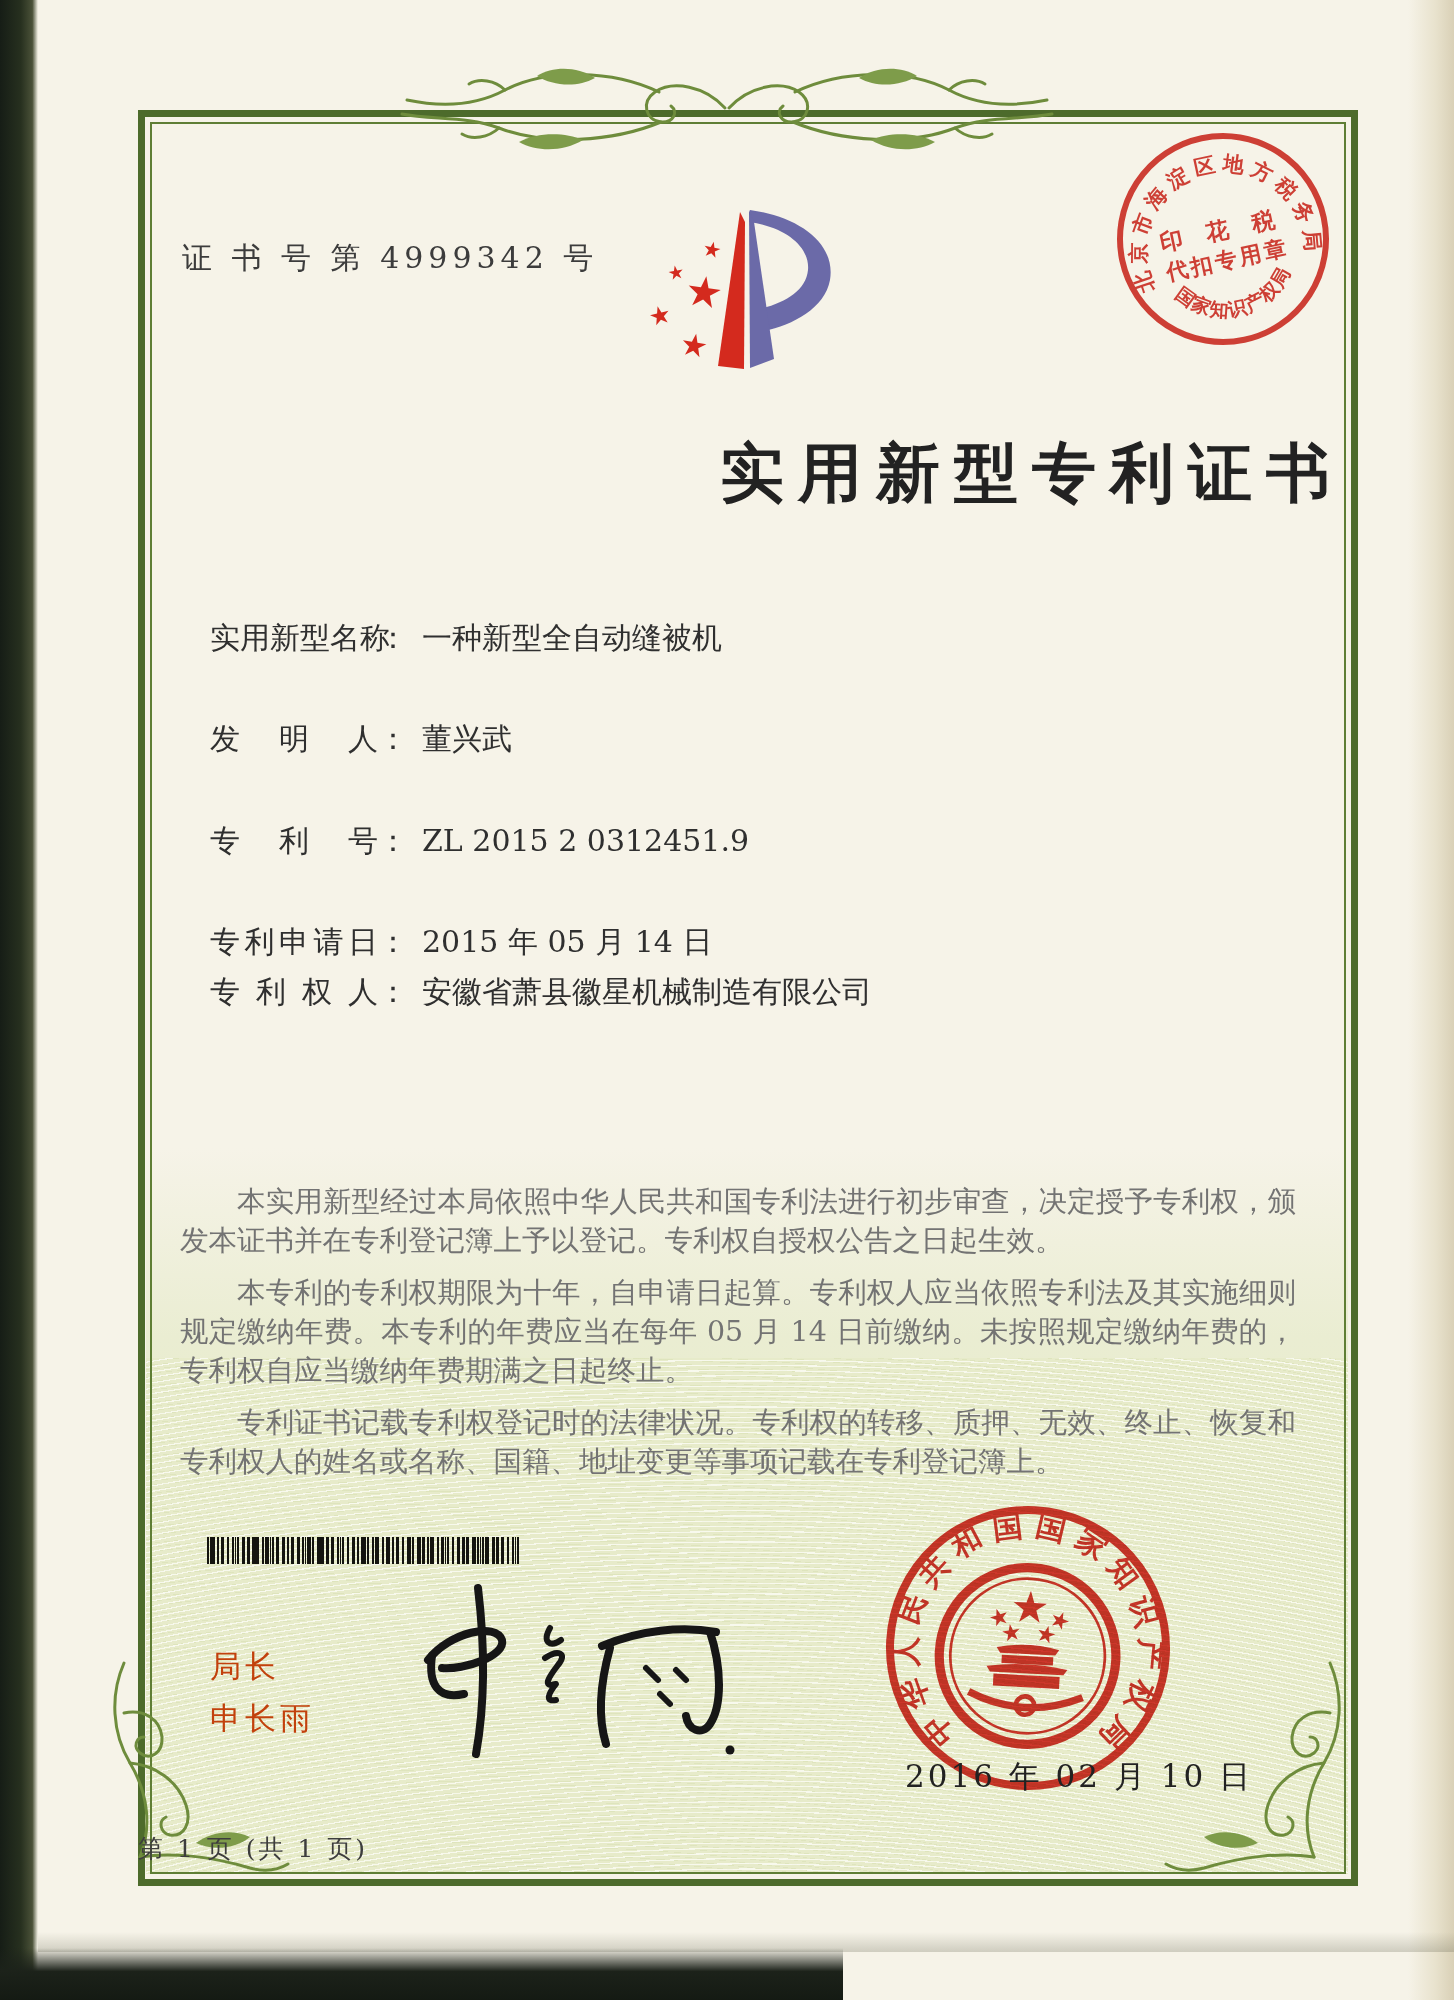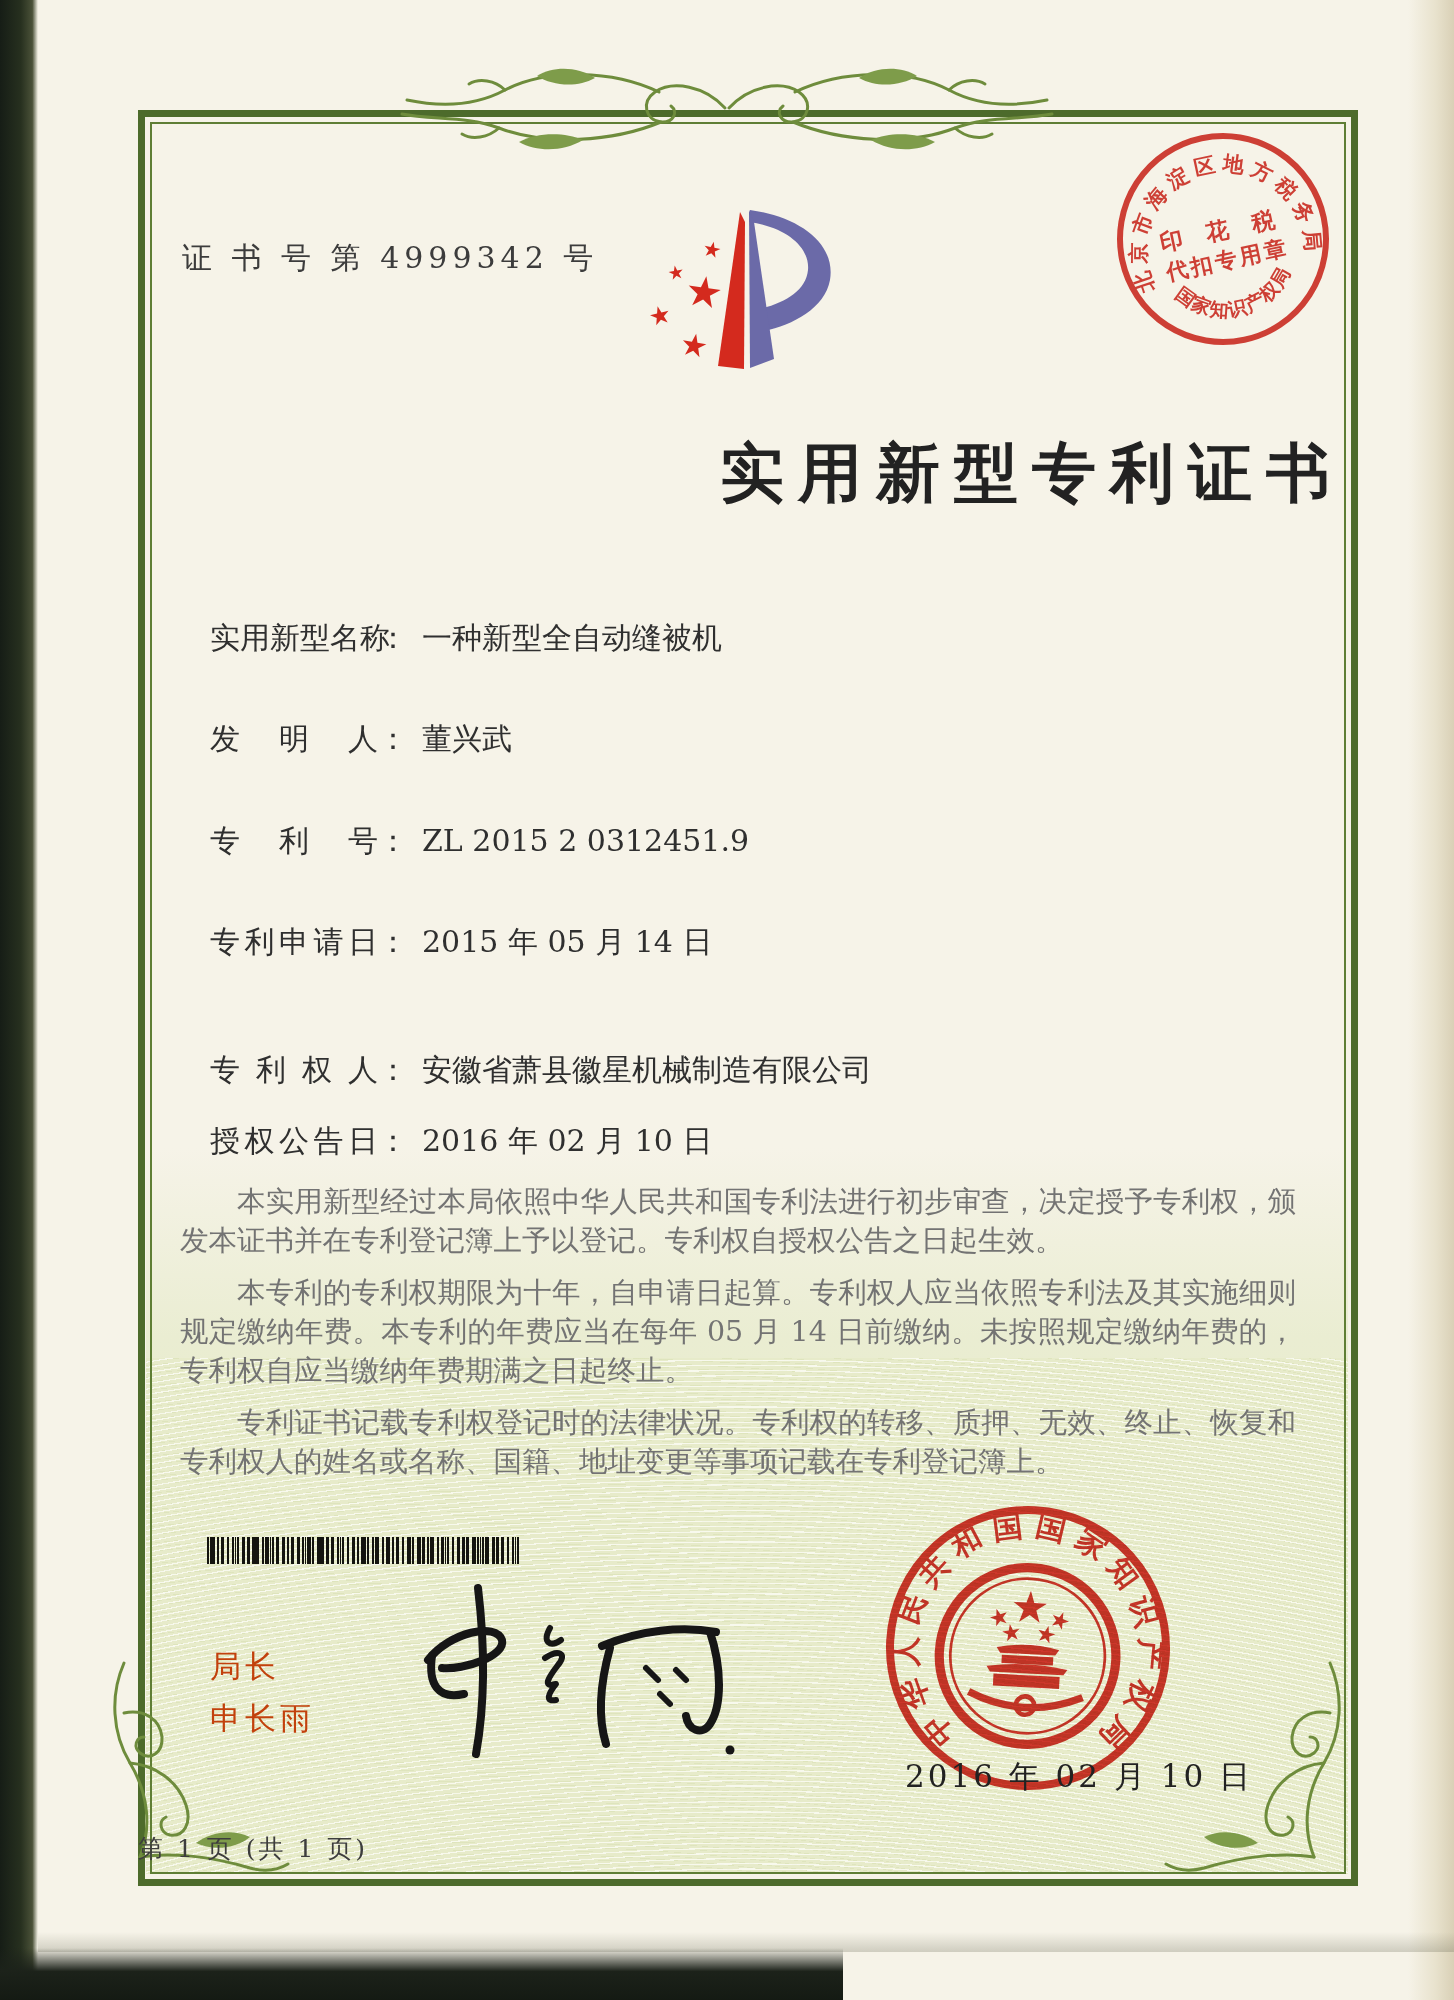--- a/index.html
+++ b/index.html
@@ -27,21 +27,21 @@
   .frame-inner{position:absolute;left:5px;top:5px;right:5px;bottom:5px;border:2px solid #5f7e35;}
   
   .cert-no{position:absolute;left:182px;top:238px;font-size:30px;letter-spacing:5px;color:#3c3c3c;}
   .logo{position:absolute;left:628px;top:198px;width:232px;height:182px;}
   .title{position:absolute;left:138px;top:430px;width:1206px;text-align:right;
     font-size:64px;font-weight:bold;letter-spacing:14px;color:#222;}
   
   .field{position:absolute;left:210px;font-size:30px;color:#2f2f2f;white-space:nowrap;}
   .flabel{display:inline-block;width:168px;text-align:justify;text-align-last:justify;vertical-align:bottom;}
   .fcolon{display:inline-block;margin-right:14px;}
-  .f0{top:618px}.f1{top:719px}.f2{top:821px}.f3{top:922px}.f4{top:1050px}.f5{top:1121px}
+  .f0{top:618px}.f1{top:719px}.f2{top:821px}.f3{top:922px}.f4{top:972px}.f5{top:1121px}
   
   .paras{position:absolute;left:180px;top:1182px;width:1116px;font-size:28.5px;line-height:39px;
     color:#737373;text-align:justify;}
   .paras p{margin:0 0 13px 0;text-indent:2em;}
   
   .barcode{position:absolute;left:207px;top:1537px;width:312px;height:27px;
     background-image:
       repeating-linear-gradient(90deg,#14140f 0 2px,rgba(0,0,0,0) 2px 5px),
       repeating-linear-gradient(90deg,#14140f 0 1px,rgba(0,0,0,0) 1px 7px),
       repeating-linear-gradient(90deg,rgba(0,0,0,0) 0 3px,#14140f 3px 5px,rgba(0,0,0,0) 5px 11px);}
@@ -142,21 +142,20 @@
     </g>
   </svg>
 
   <div class="title">实用新型专利证书</div>
 
   <div class="field f0"><span class="flabel">实用新型名称</span><span class="fcolon">：</span><span>一种新型全自动缝被机</span></div>
   <div class="field f1"><span class="flabel">发明人</span><span class="fcolon">：</span><span>董兴武</span></div>
   <div class="field f2"><span class="flabel">专利号</span><span class="fcolon">：</span><span>ZL 2015 2 0312451.9</span></div>
   <div class="field f3"><span class="flabel">专利申请日</span><span class="fcolon">：</span><span>2015 年 05 月 14 日</span></div>
   <div class="field f4"><span class="flabel">专利权人</span><span class="fcolon">：</span><span>安徽省萧县徽星机械制造有限公司</span></div>
-  <div class="field f5"><span class="flabel">授权公告日</span><span class="fcolon">：</span><span>2016 年 02 月 10 日</span></div>
 
   <div class="paras">
     <p>本实用新型经过本局依照中华人民共和国专利法进行初步审查，决定授予专利权，颁发本证书并在专利登记簿上予以登记。专利权自授权公告之日起生效。</p>
     <p>本专利的专利权期限为十年，自申请日起算。专利权人应当依照专利法及其实施细则规定缴纳年费。本专利的年费应当在每年 05 月 14 日前缴纳。未按照规定缴纳年费的，专利权自应当缴纳年费期满之日起终止。</p>
     <p>专利证书记载专利权登记时的法律状况。专利权的转移、质押、无效、终止、恢复和专利权人的姓名或名称、国籍、地址变更等事项记载在专利登记簿上。</p>
   </div>
 
   <div class="barcode"></div>
 
   <div class="issuer">

